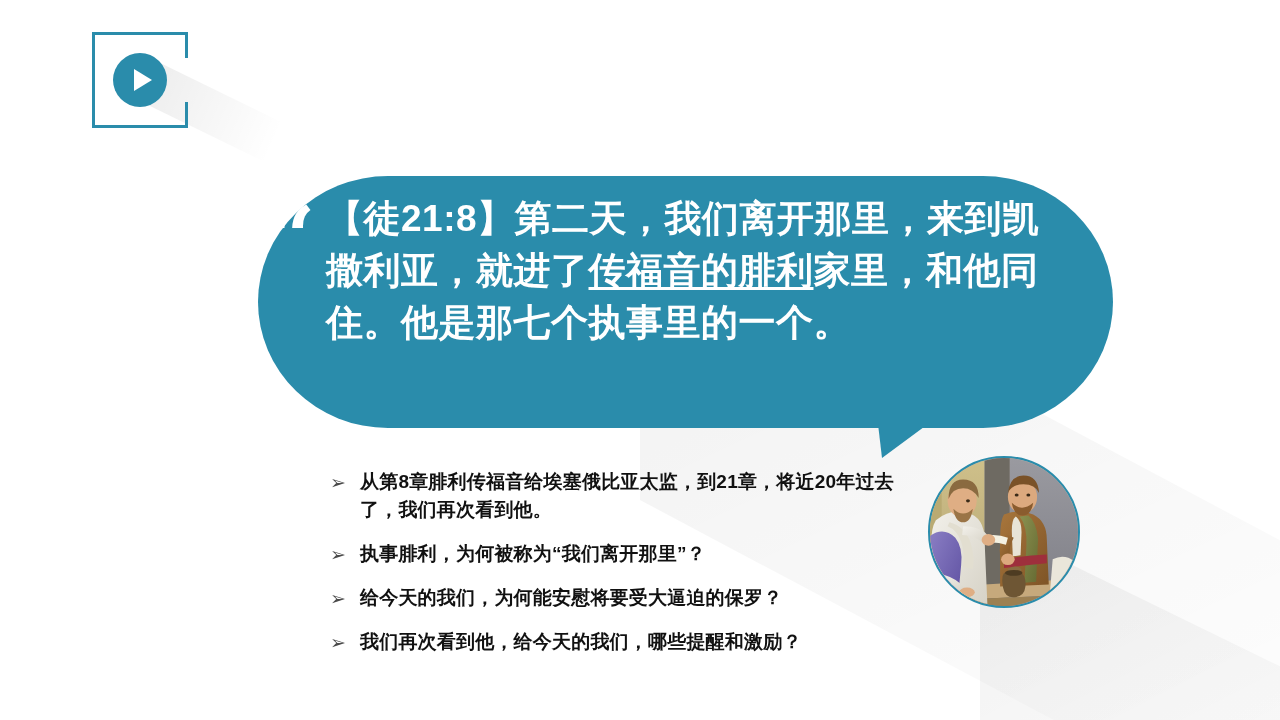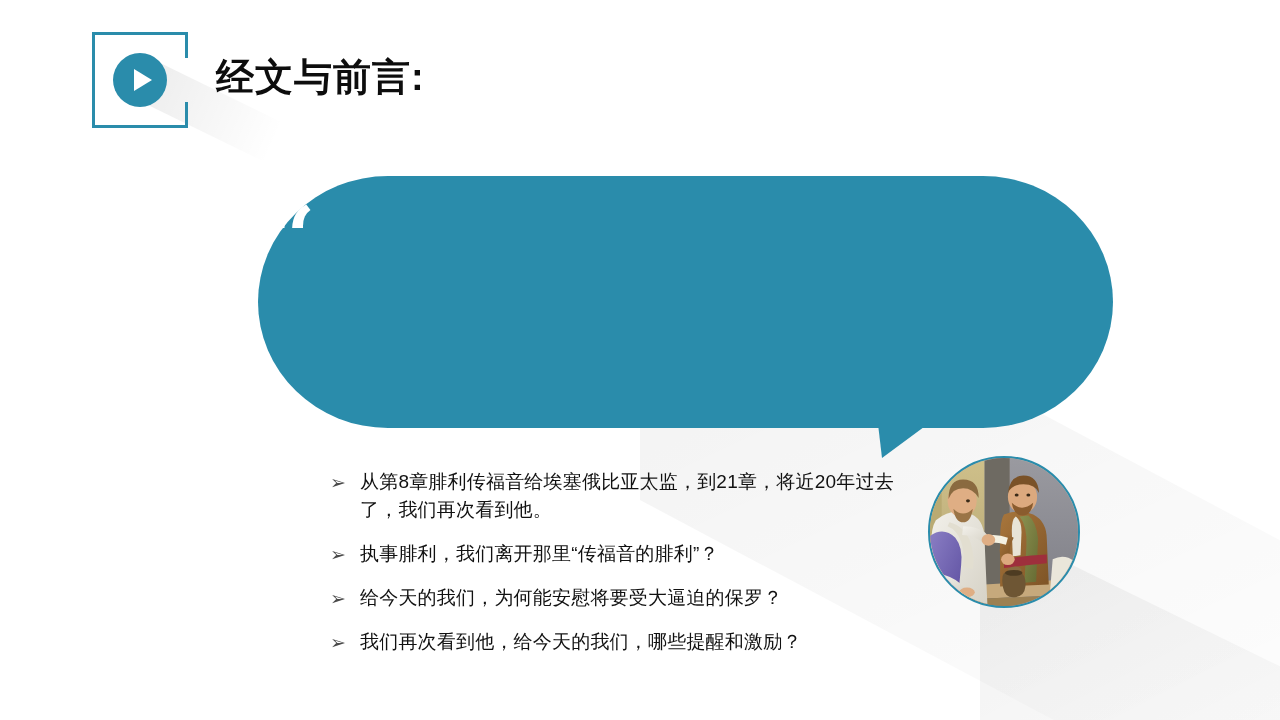--- a/index.html
+++ b/index.html
@@ -161,21 +161,21 @@
     width: 30px;
     color: #4a4a4a;
     font-size: 19px;
     line-height: 28px;
     font-family: "DejaVu Sans", sans-serif;
   }
   .bullet-text {
     flex: 1 1 auto;
     color: #111111;
     font-size: 19px;
-    font-weight: normal;
+    font-weight: bold;
     line-height: 28px;
     letter-spacing: 0.2px;
   }
 
   
   #figure-circle {
     position: absolute;
     left: 928px;
     top: 456px;
     width: 152px;
@@ -200,36 +200,36 @@
     <div class="frame-seg frame-top"></div>
     <div class="frame-seg frame-bottom"></div>
     <div class="frame-seg frame-left"></div>
     <div class="frame-seg frame-right-top"></div>
     <div class="frame-seg frame-right-bottom"></div>
     <div id="play-circle">
       <div id="play-triangle"></div>
     </div>
   </div>
 
-  <div id="page-title">经文与前言:</div>
 
   <div id="quote-bubble"></div>
   <div id="bubble-tail"></div>
 
   <div id="quote-mark">“</div>
 
+  <div id="quote-text"><span>【徒21:8】第二天，我们离开那里，</span><span>来到凯撒利亚，就进了</span><span class="u">传福音的腓利</span><span>家里，和他同住。他是那七个执事里</span><span>的一个。</span></div>
 
   <div id="bullet-list">
     <div class="bullet-row">
       <span class="bullet-marker">➢</span>
       <span class="bullet-text">从第8章腓利传福音给埃塞俄比亚太监，到21章，将近20年过去了，我们再次看到他。</span>
     </div>
     <div class="bullet-row">
       <span class="bullet-marker">➢</span>
-      <span class="bullet-text">执事腓利，我们离开那里“传福音的腓利”？</span>
+      <span class="bullet-text">执事腓利，为何被称为“我们离开那里”？</span>
     </div>
     <div class="bullet-row">
       <span class="bullet-marker">➢</span>
       <span class="bullet-text">给今天的我们，为何能安慰将要受大逼迫的保罗？</span>
     </div>
     <div class="bullet-row">
       <span class="bullet-marker">➢</span>
       <span class="bullet-text">我们再次看到他，给今天的我们，哪些提醒和激励？</span>
     </div>
   </div>

